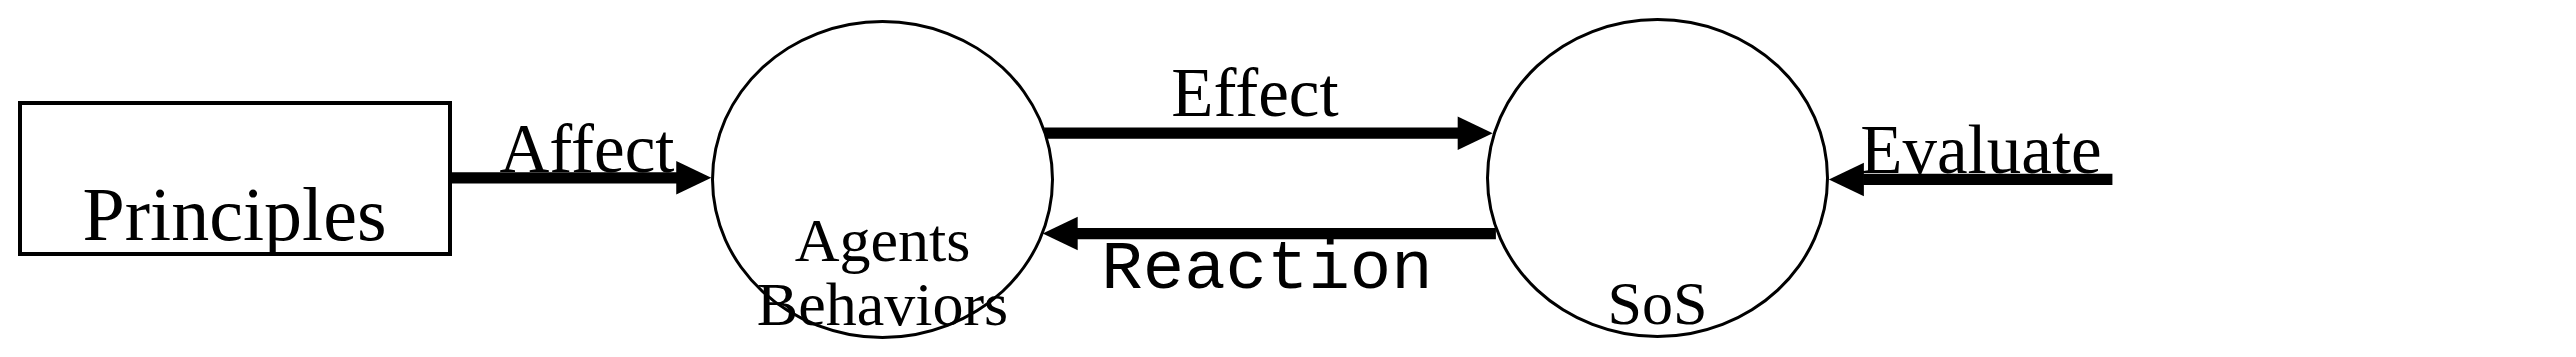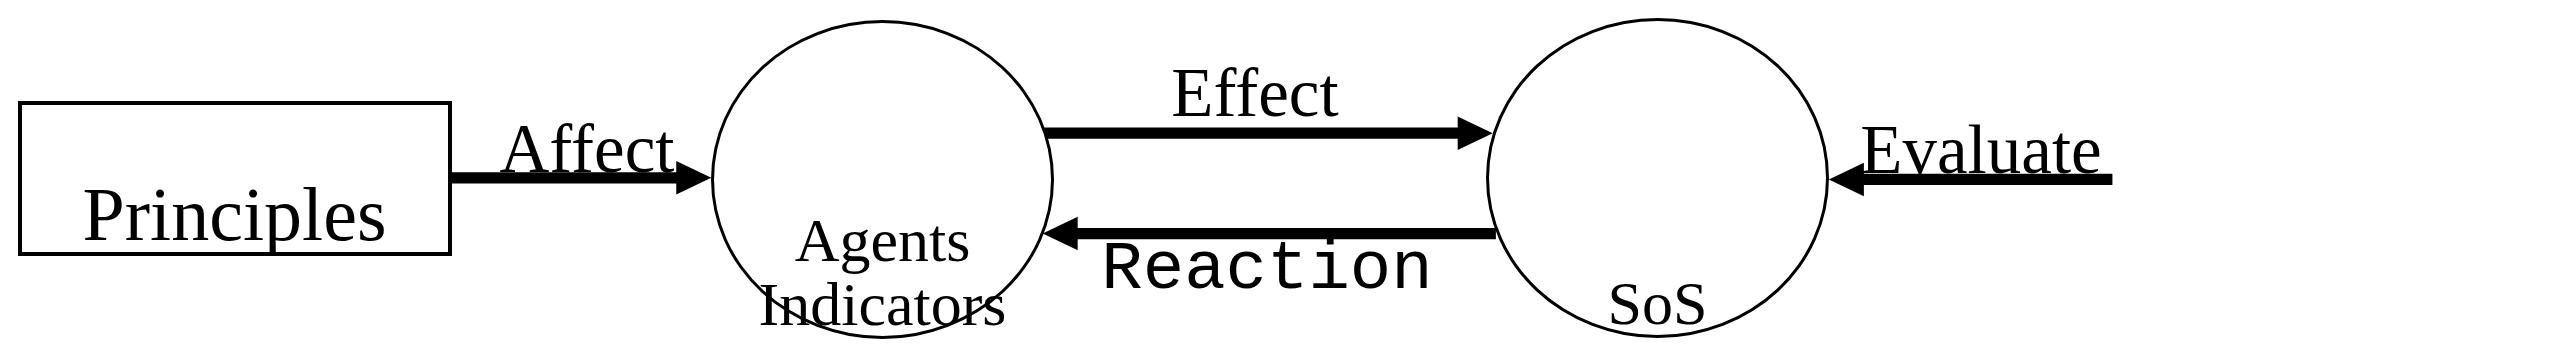--- a/index.html
+++ b/index.html
@@ -86,21 +86,21 @@
     </g>
   </svg>
 
   <div id="node-principles" class="node rect">
     <span class="label">Principles</span>
   </div>
 
   <div id="node-agents-behaviors" class="node ellipse">
     <span class="label">
       <span class="label">Agents</span>
-      <span class="label">Indicators</span>
+      <span class="label">Behaviors</span>
     </span>
   </div>
 
   <div id="node-sos-evolution" class="node ellipse">
     <span class="label">
       <span class="label">SoS</span>
     </span>
   </div>
 
 

